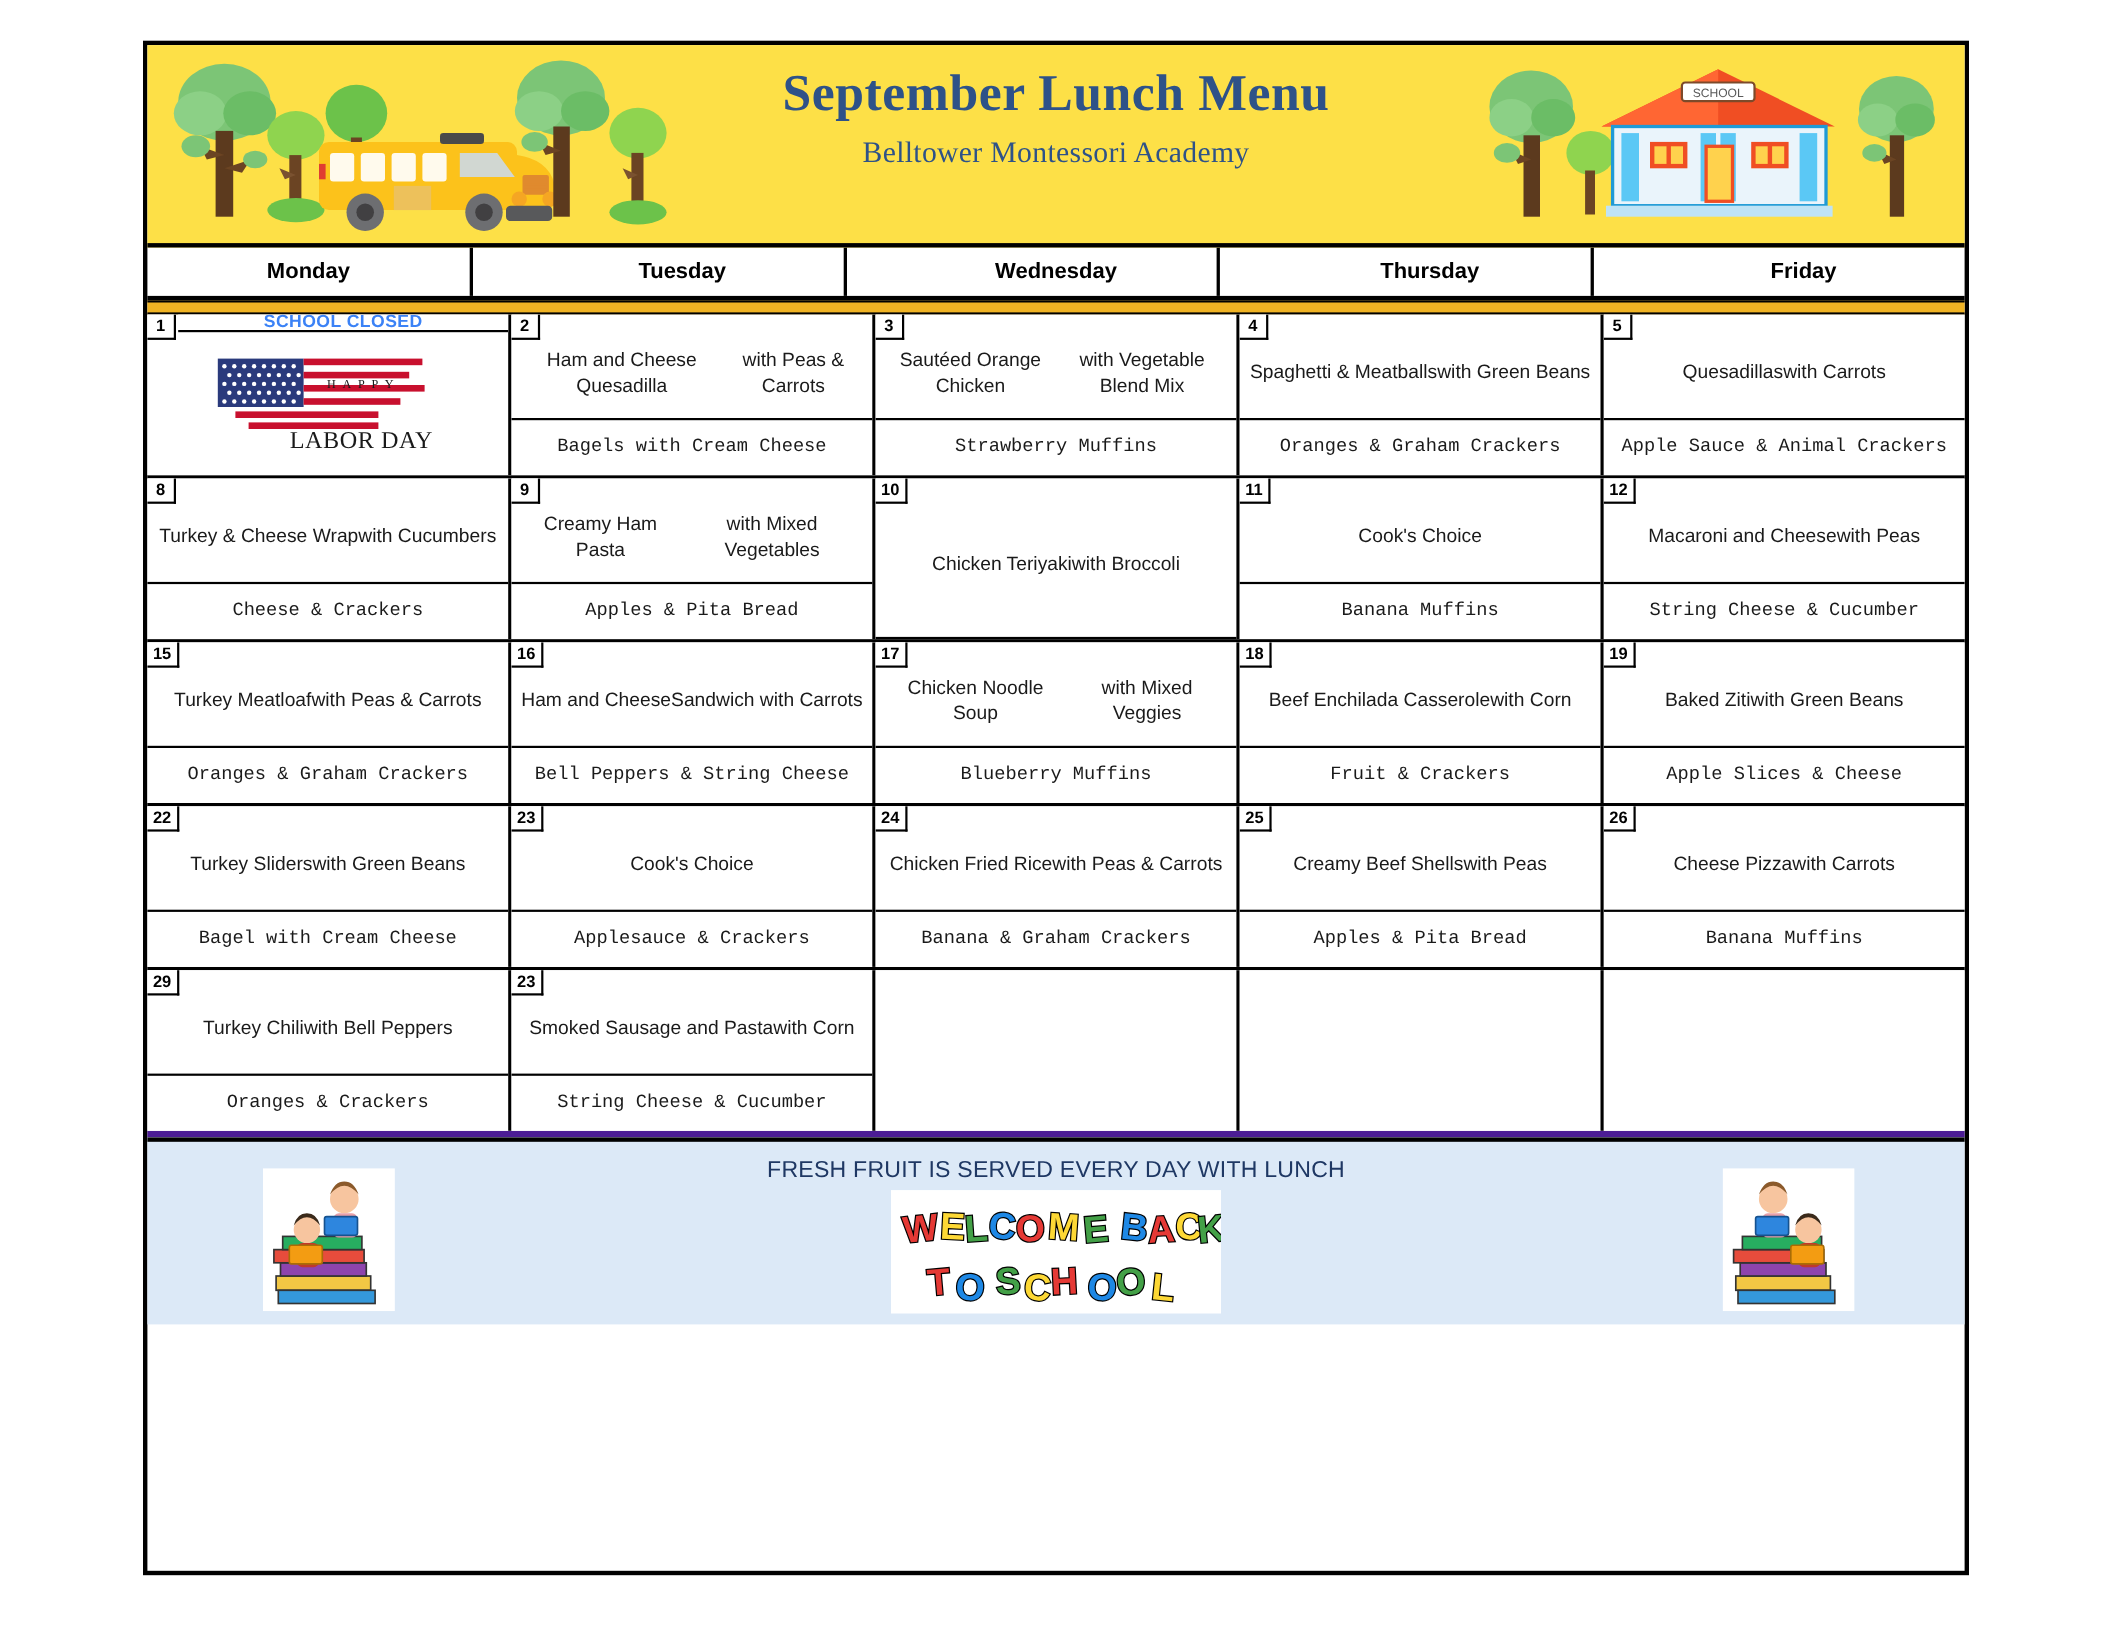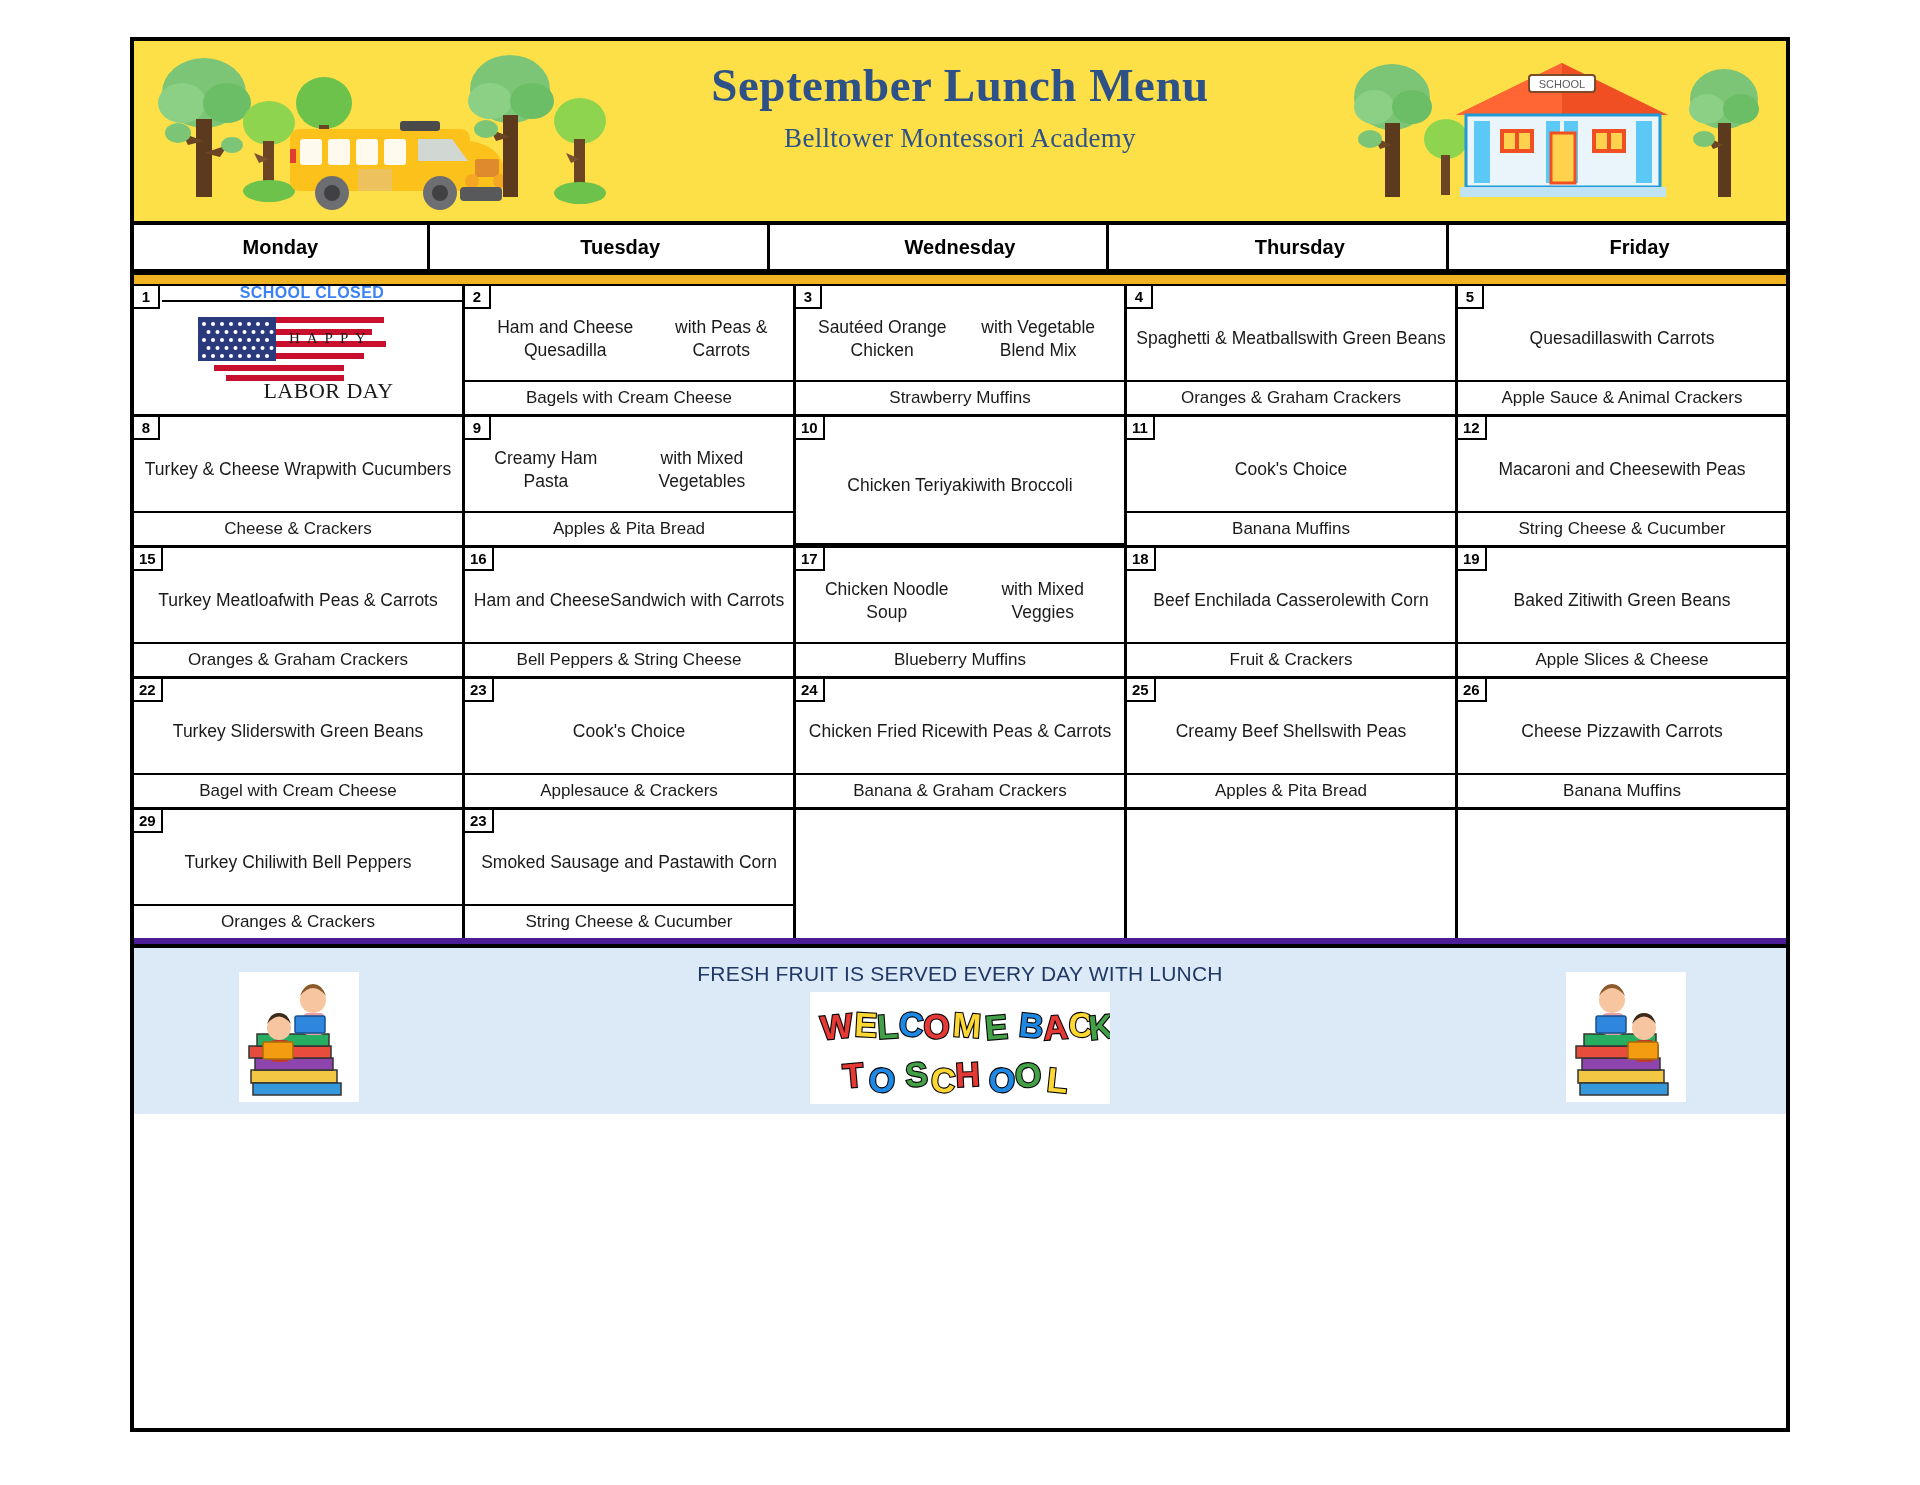--- a/index.html
+++ b/index.html
@@ -167,51 +167,52 @@
     text-align: center;
     padding: 20px 8px 8px;
     box-sizing: border-box;
     font-size: 17.5px;
     line-height: 1.32;
     color: #1a1a1a;
     border-bottom: 2px solid #000000;
     min-height: 96px;
   }
   .snack {
-    height: 32px;
+    height: 50px;
     display: flex;
     align-items: center;
     justify-content: center;
     text-align: center;
     padding: 2px 5px;
     box-sizing: border-box;
     font-size: 17px;
     line-height: 1.2;
     color: #1a1a1a;
+    font-family: Liberation Mono, monospace;
   }
   .lunch.noborder { border-bottom: none; }
   .lunch.flagcell { padding-top: 24px; }
 
   
   .flagart {
     width: 205px;
     height: 86px;
     position: relative;
   }
   .flagart .ftext {
     position: absolute;
     left: 58px;
     bottom: -2px;
     width: 150px;
     text-align: center;
     font-family: "Liberation Serif", "DejaVu Serif", serif;
     color: #1a1a1a;
     line-height: 1.1;
   }
-  .flagart .ftext .t1 { font-size: 15px; letter-spacing: 2px; }
+  .flagart .ftext .t1 { font-size: 11px; letter-spacing: 2px; }
   .flagart .ftext .t2 { font-size: 22px; letter-spacing: 0.5px; margin-top: 32px; }
 
   
   .footer {
     position: relative;
     height: 170px;
     background: #dce9f7;
     border-top: 4px solid #000000;
     box-sizing: border-box;
     overflow: hidden;

